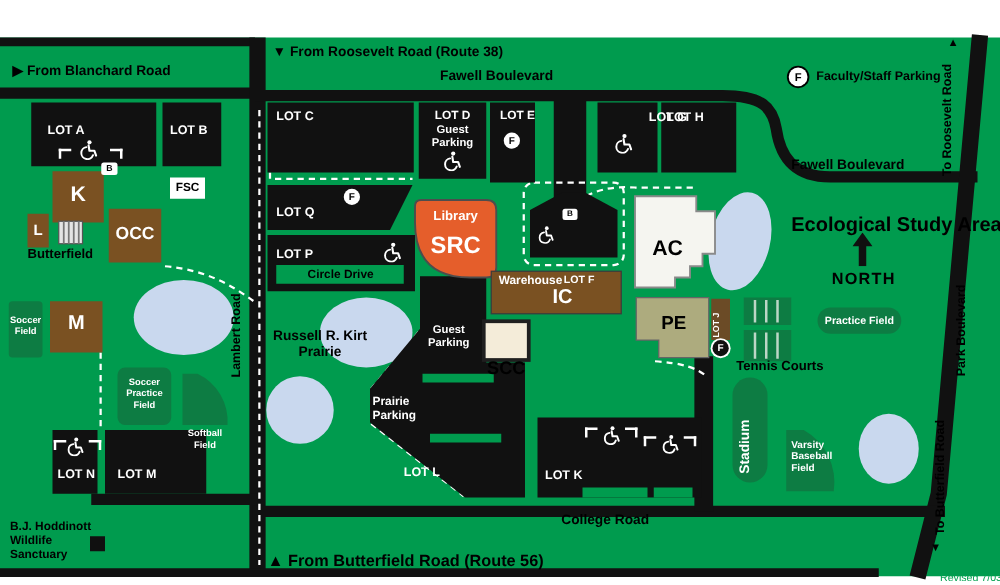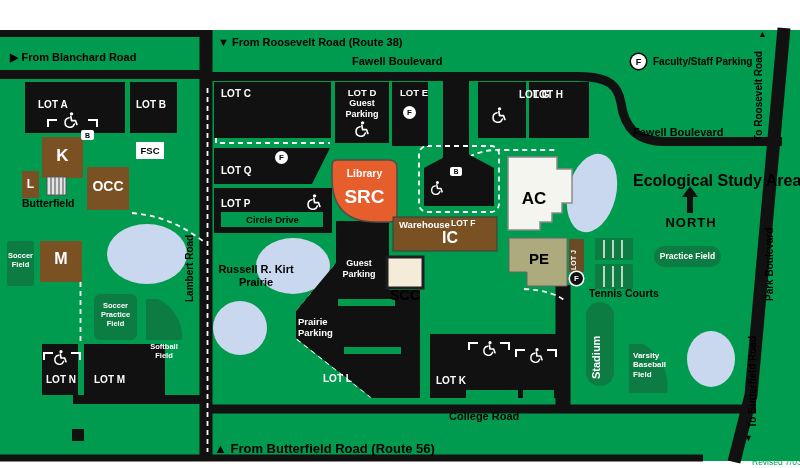--- a/index.html
+++ b/index.html
@@ -132,20 +132,25 @@
     <div>Russell R. Kirt</div>
     <div>Prairie</div>
   </div>
 
   <div class="lbl" style="left:449px;top:410px;font-size:11px;">College Road</div>
   <div class="lbl" style="left:214px;top:441px;font-size:13px;">▲ From Butterfield Road (Route 56)</div>
   <div class="lbl vert" style="left:747px;top:330px;height:98px;font-size:10px;">To Butterfield Road</div>
   <div class="lbl" style="left:744px;top:433px;font-size:9px;">▼</div>
   <div class="lbl" style="left:752px;top:457px;font-size:8.5px;color:#00A14F;font-weight:normal;">Revised 7/03</div>
 
+  <div class="lbl" style="left:8px;top:416px;font-size:9.5px;">
+    <div>B.J. Hoddinott</div>
+    <div>Wildlife</div>
+    <div>Sanctuary</div>
+  </div>
   <div class="sq" style="left:72px;top:429px;width:12px;height:12px;"></div>
   <div class="lbl" style="left:589px;top:287px;font-size:10.5px;text-align:right;">Tennis Courts</div>
   <div class="lbl" style="left:22px;top:197px;font-size:10.5px;">Butterfield</div>
 
   <div class="lbl w" style="left:38px;top:99px;font-size:10px;">LOT A</div>
   <span class="wc" style="left:62px;top:111px;width:17px;height:17px;"><svg viewBox="0 0 24 24" width="100%" height="100%">
         <circle cx="13.5" cy="4" r="2.4" fill="#fff"></circle>
         <path d="M12.5 7.5 L13.5 13.5 L19 13.5 L21 19" stroke="#fff" stroke-width="2.4" fill="none" stroke-linecap="round" stroke-linejoin="round"></path>
         <path d="M10 9.5 A6.8 6.8 0 1 0 17.5 18.5" stroke="#fff" stroke-width="2.2" fill="none" stroke-linecap="round"></path>
       </svg></span>

